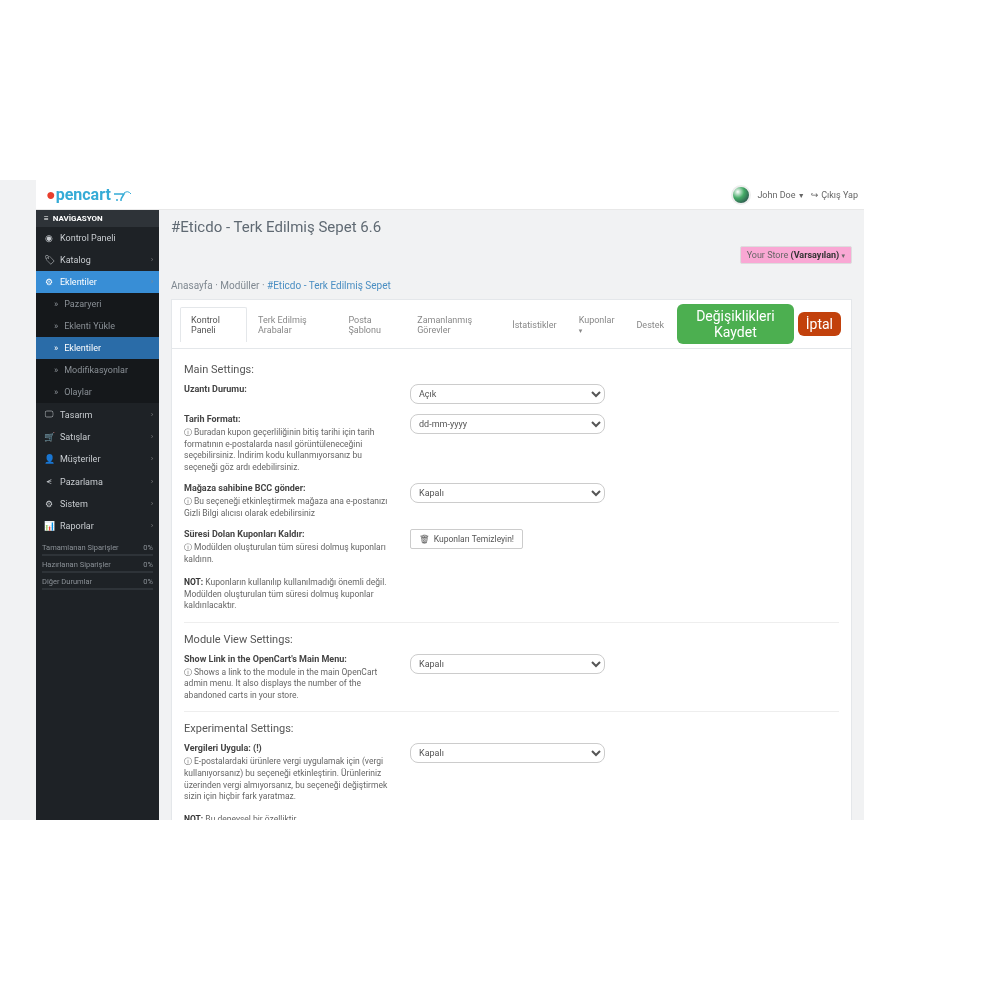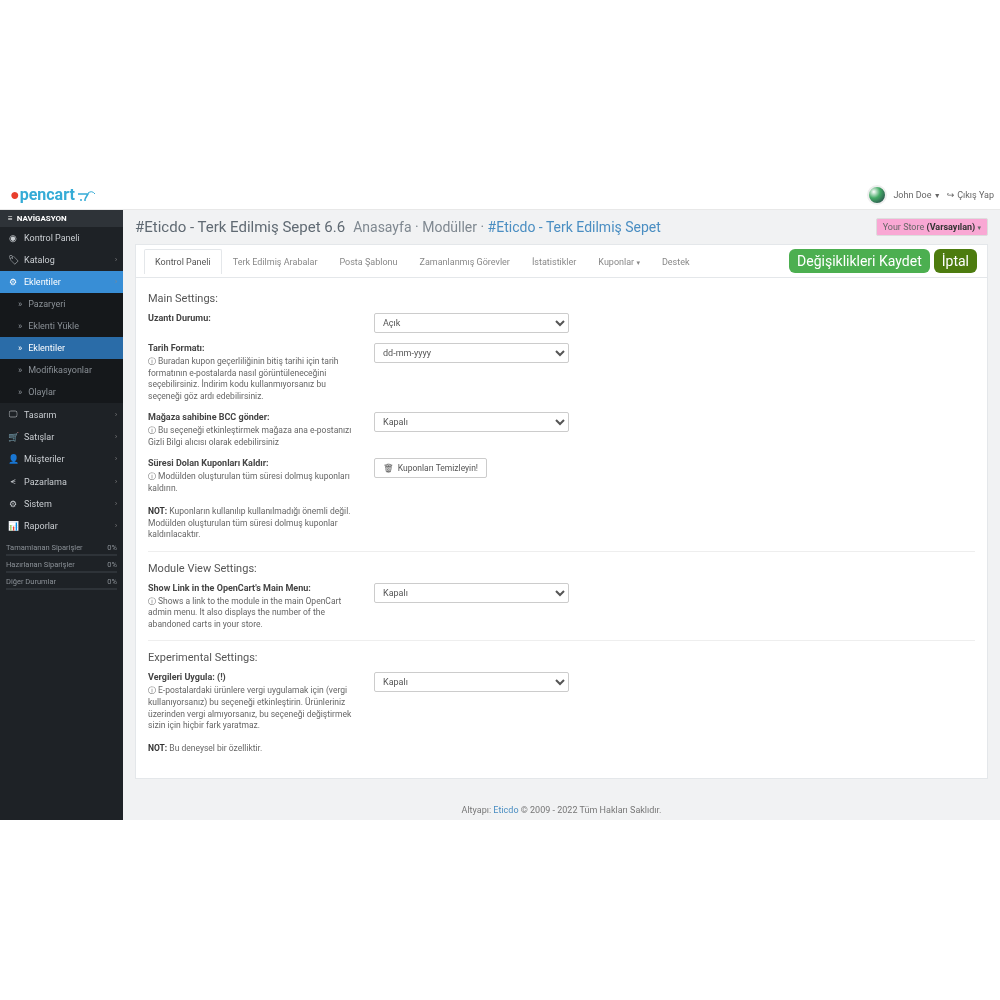--- a/index.html
+++ b/index.html
@@ -1,18 +1,18 @@
 <!DOCTYPE html>
 <html><head>
 <meta charset="utf-8">
 <style>
 * { margin:0; padding:0; box-sizing:border-box; font-family:-apple-system,BlinkMacSystemFont,"Segoe UI",Roboto,Arial,sans-serif; }
 body { background:#fff; font-size:10px; color:#333; }
 .app { width:1000px; height:1000px; position:relative; background:#fff; }
-.canvas { position:absolute; top:180px; left:0; width:1000px; height:640px; background:#f1f2f3; }
+.canvas { position:absolute; top:180px; left:0; width:864px; height:640px; background:#f1f2f3;padding-left:36px; }
 
 .header { height:30px; background:#fff; display:flex; align-items:center; justify-content:space-between; padding:0 6px 0 10px; border-bottom:1px solid #e8e8e8; }
 .logo { font-size:16px; font-weight:bold; }
 .logo .o { color:#e83e2c; } .logo .pen { color:#35abd6; }
 .logo svg { vertical-align:middle; margin-left:2px; }
 .userarea { display:flex; align-items:center; gap:6px; }
 .avatar { width:20px; height:20px; border-radius:50%; background:radial-gradient(circle at 30% 30%, #fff 0%, #4a6 40%, #234 100%); border:2px solid #eee; }
 .username { color:#666; font-size:9px; }
 .logout { color:#666; font-size:9px; display:flex; align-items:center; gap:3px; }
 .caret { font-size:7px; }
@@ -26,44 +26,44 @@
 .subnav { background:#15181b; }
 .subnav .navitem { padding-left:18px; color:#8a9096; }
 .subnav .navitem.active { background:#2a6ca8; color:#fff; }
 .navicon { width:10px; text-align:center; font-size:9px; }
 .stats { padding:6px 6px; font-size:7.5px; color:#8a9096; }
 .statrow { display:flex; justify-content:space-between; margin-bottom:2px; }
 .statbar { height:2px; background:#2e3338; margin-bottom:4px; }
 
 .main { flex:1; background:#f1f2f3; overflow:auto; }
 .pagehead { padding:8px 12px; display:flex; align-items:center; justify-content:space-between; }
-.title { font-size:15px; color:#606a73; display:flex; align-items:baseline; gap:8px; flex-wrap:wrap; }
-.crumbs { font-size:14px; color:#7f8890; }
+.title { font-size:15px; color:#606a73; display:flex; align-items:baseline; gap:8px; flex-wrap:wrap;flex-direction:column; }
+.crumbs { font-size:10px; color:#7f8890;margin-top:36px; }
 .crumbs a { color:#4a8ec2; }
 .storesel { font-size:9px; background:#f9a8d4; border:1px solid #ddd; padding:3px 6px; border-radius:2px; color:#666; }
 .storesel b { color:#333; }
 
 .panel { margin:0 12px 20px 12px; background:#fff; border:1px solid #e4e7ea; }
 .tabs { display:flex; align-items:center; border-bottom:1px solid #e4e7ea; padding:0 8px; background:#fff; }
 .tab { padding:7px 10px; font-size:9px; color:#888; cursor:pointer; border:1px solid transparent; border-bottom:none; margin-bottom:-1px; }
 .tab.active { color:#555; border-color:#e4e7ea; background:#fff; border-radius:2px 2px 0 0; }
 .tabspacer { flex:1; }
 .btn { padding:4px 8px; font-size:14px; border-radius:6px; border:none; color:#fff; cursor:pointer; margin:4px 2px; }
 .btn-save { background:#4caf50; }
-.btn-cancel { background:#4d7c0f; }
+.btn-cancel { background:#c2410c; }
 
 .form { padding:8px 12px 14px 12px; }
 .section-title { font-size:11px; color:#555; margin:6px 0 8px; }
 .formrow { display:flex; gap:16px; margin-bottom:10px; }
 .formlabel { width:210px; font-size:9px; color:#444; }
 .formlabel .lbl { font-weight:bold; display:block; margin-bottom:3px; }
 .formlabel .help { font-size:8.5px; color:#666; line-height:1.35; }
 .formlabel .help b { font-weight:bold; color:#333; }
 .forminput { flex:0 0 195px; }
-.forminput select { width:100%; font-size:9px; padding:3px 4px; border:1px solid #ccc; border-radius:2px; background:#fff; color:#555; }
+.forminput select { width:100%; font-size:9px; padding:3px 4px; border:1px solid #ccc; border-radius:8px; background:#fff; color:#555; }
 .btn-outline { padding:4px 8px; font-size:8.5px; border:1px solid #ccc; background:#fff; color:#555; border-radius:2px; cursor:pointer; display:inline-flex; align-items:center; gap:4px; }
 hr.divider { border:none; border-top:1px solid #eee; margin:6px 0 10px; }
 .info-ico::before { content:"ⓘ"; margin-right:2px; font-size:8px; }
 
 .footer { text-align:center; font-size:9px; color:#777; padding:6px 0 10px; }
 .footer a { color:#4a8ec2; }
 </style>
 </head>
 <body>
 <div class="app">

